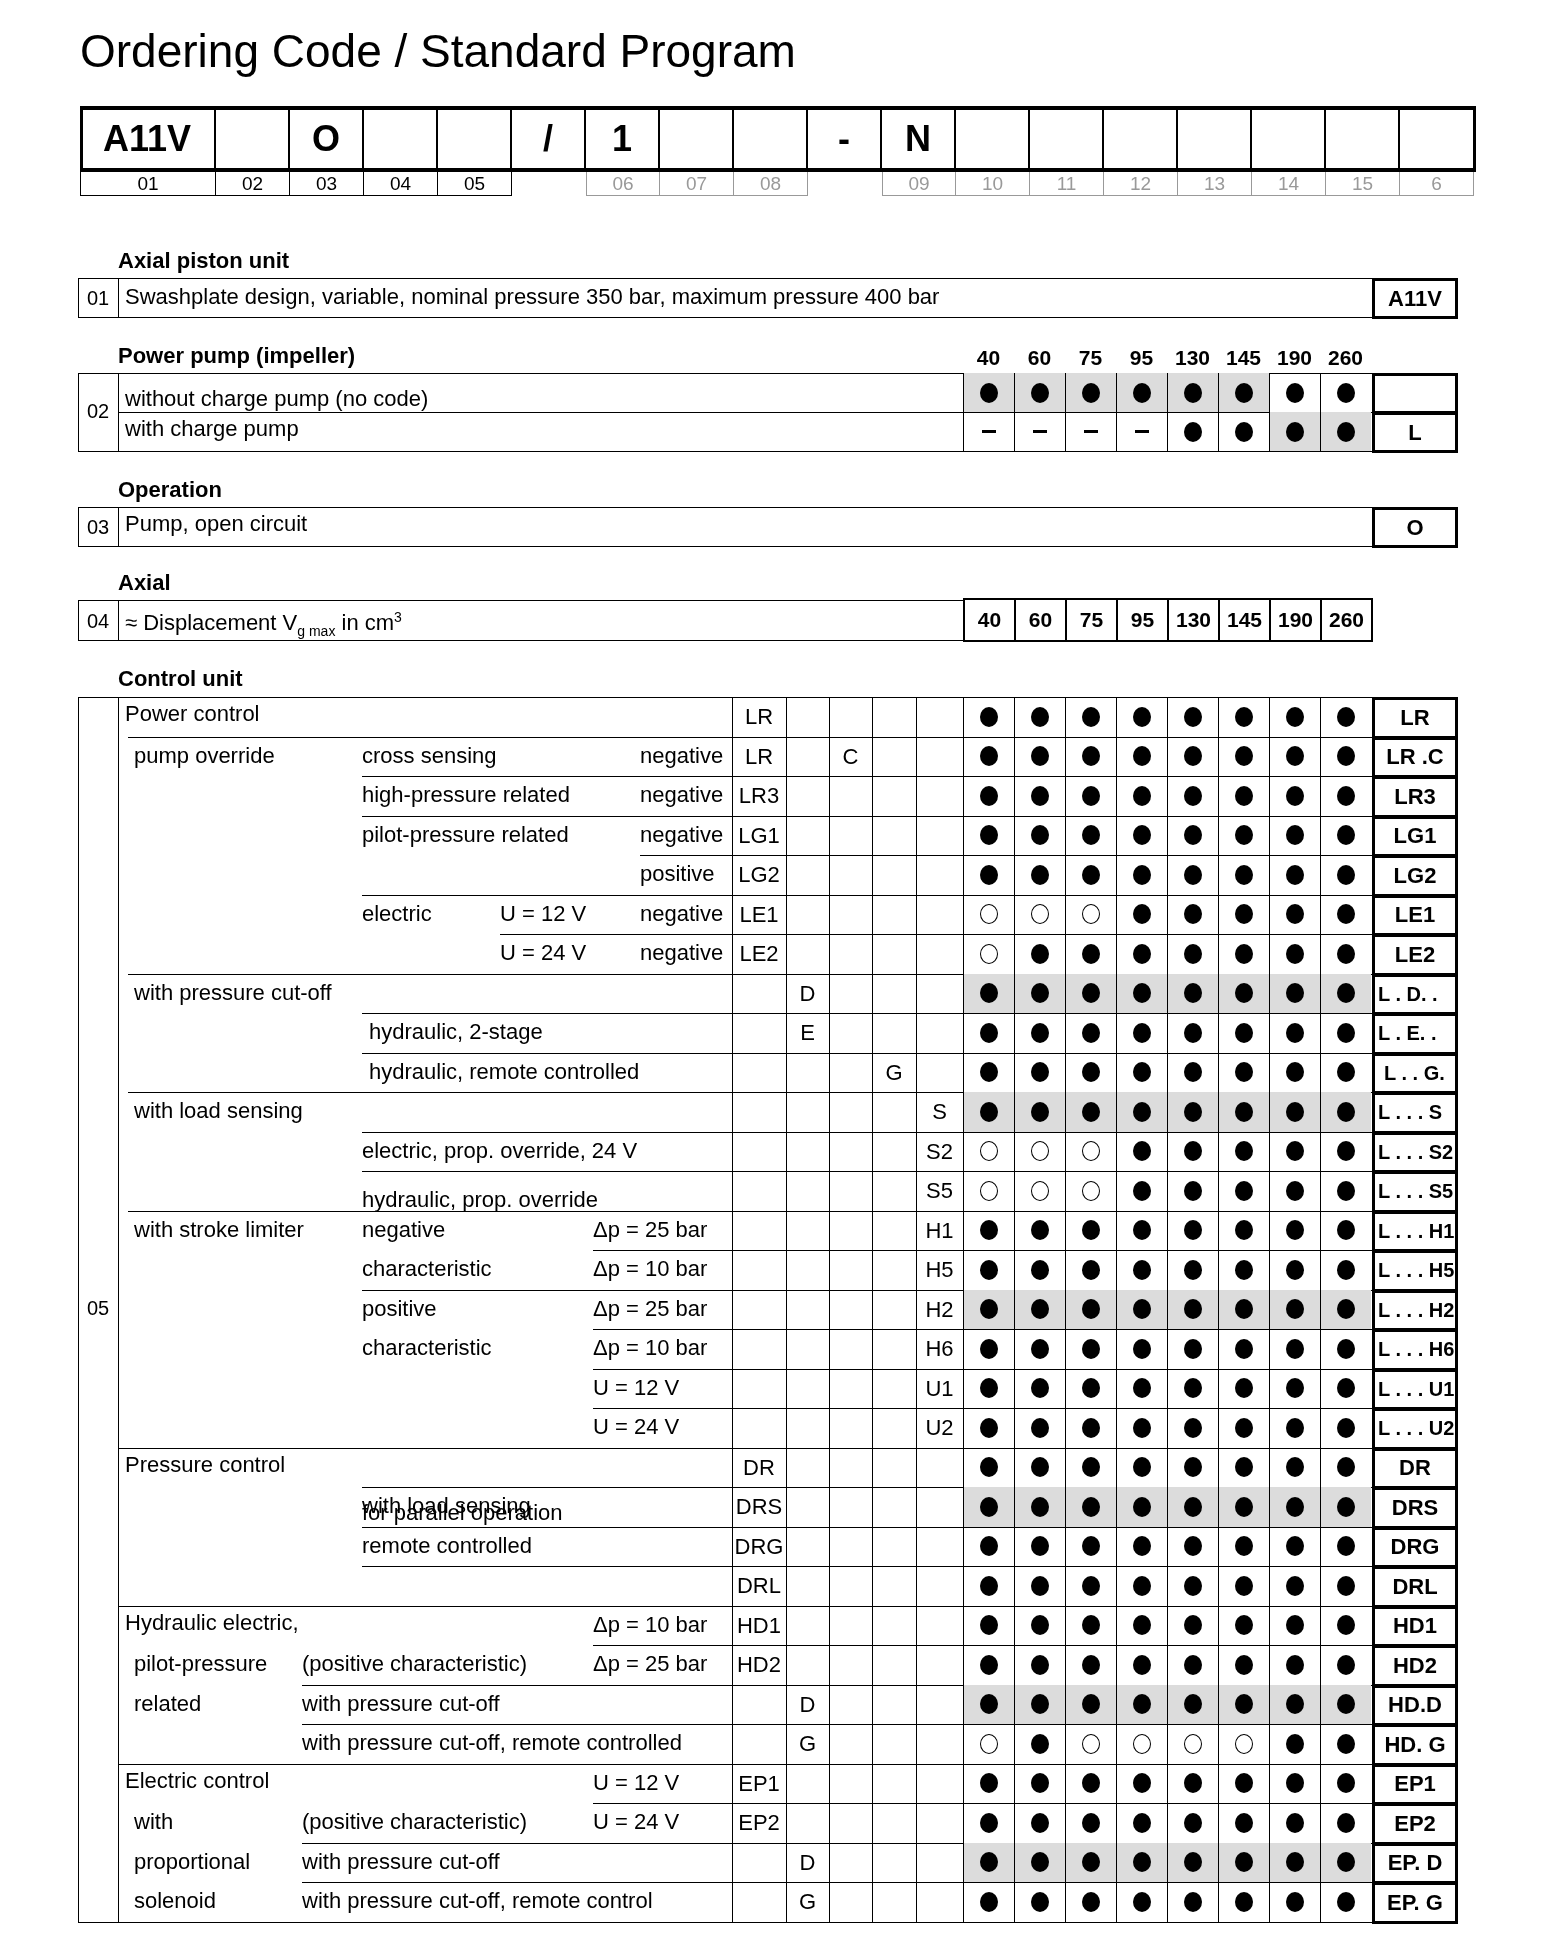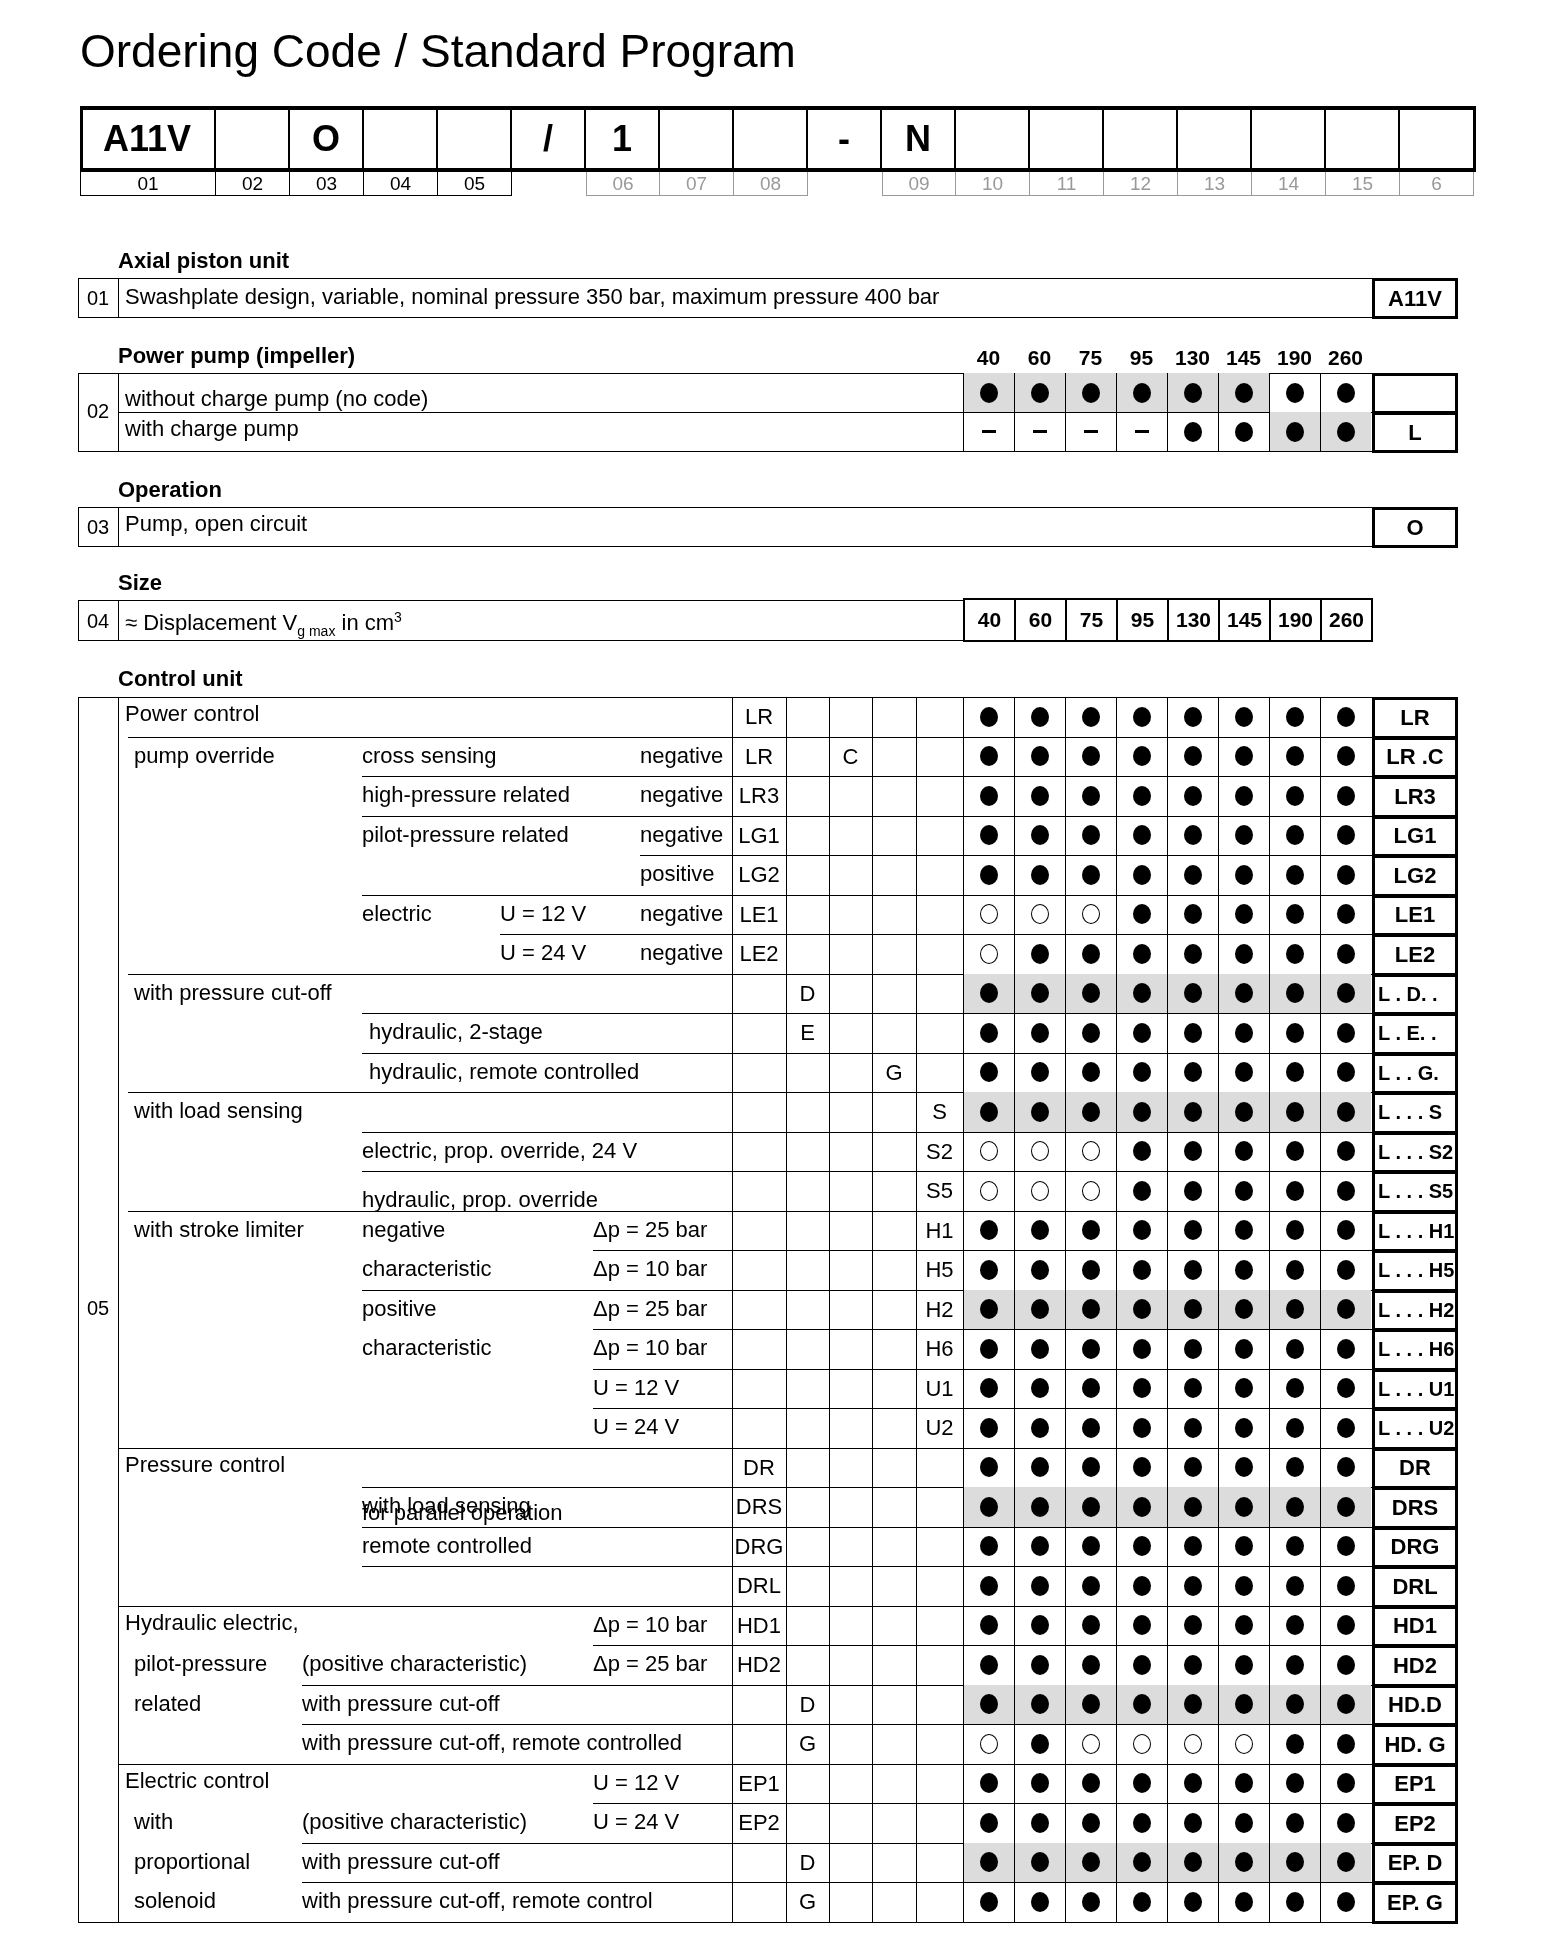--- a/index.html
+++ b/index.html
@@ -156,21 +156,21 @@
 <div id="sec-op">
     <div class="hline" style="left:78px;top:507px;width:1294px"></div>
     <div class="hline" style="left:78px;top:546px;width:1294px"></div>
     <div class="vline" style="left:78px;top:507px;height:39px"></div>
     <div class="vline" style="left:118px;top:507px;height:39px"></div>
     <div class="num" style="left:78px;top:516px">03</div>
     <div class="txt" style="left:125px;top:511px">Pump, open circuit</div>
     <div class="codebox" style="left:1372px;top:507px;width:86px;height:41px">O</div>
   </div>
 
-<div class="sect-h" style="top:570px">Size</div>
+<div class="sect-h" style="top:570px">Axial</div>
 <div id="sec-size">
     <div class="hline" style="left:78px;top:600px;width:885px"></div>
     <div class="hline" style="left:78px;top:640px;width:885px"></div>
     <div class="vline" style="left:78px;top:600px;height:40px"></div>
     <div class="vline" style="left:118px;top:600px;height:40px"></div>
     <div class="num" style="left:78px;top:610px">04</div>
     <div class="txt" style="left:125px;top:604px"><span>≈ Displacement V</span><sub>g max</sub><span> in cm</span><sup>3</sup></div>
     <div class="sizebox" style="left:963px;top:598px;width:53px;height:44px">40</div>
     <div class="sizebox" style="left:1014px;top:598px;width:53px;height:44px">60</div>
     <div class="sizebox" style="left:1065px;top:598px;width:53px;height:44px">75</div>
@@ -483,21 +483,21 @@
     </div>
     <div class="cell" style="left:1218px;top:1052.5px;width:51px;height:39.5px">
       <div class="dot"></div>
     </div>
     <div class="cell" style="left:1269px;top:1052.5px;width:51px;height:39.5px">
       <div class="dot"></div>
     </div>
     <div class="cell" style="left:1320px;top:1052.5px;width:51px;height:39.5px">
       <div class="dot"></div>
     </div>
-    <div class="codebox" style="left:1372px;top:1052.5px;width:86px;height:41.5px;font-size:20px;justify-content:flex-start;padding-left:3px;">L . . G.</div>
+    <div class="codebox" style="left:1372px;top:1052.5px;width:86px;height:41.5px;font-size:20px;justify-content:flex-start;padding-left:9px;">L . . G.</div>
     <div class="hline" style="left:128px;top:1092px;width:604px"></div>
     <div class="hline" style="left:732px;top:1092px;width:640px"></div>
     <div class="txt" style="left:134px;top:1098px">with load sensing</div>
     <div class="flag" style="left:916px;width:47px;top:1099px">S</div>
     <div class="cell shade" style="left:963px;top:1092px;width:51px;height:39.5px">
       <div class="dot"></div>
     </div>
     <div class="cell shade" style="left:1014px;top:1092px;width:51px;height:39.5px">
       <div class="dot"></div>
     </div>

